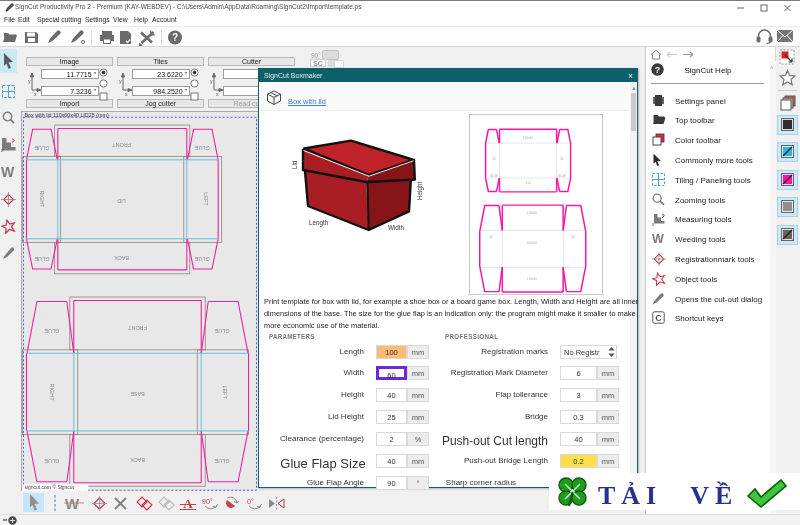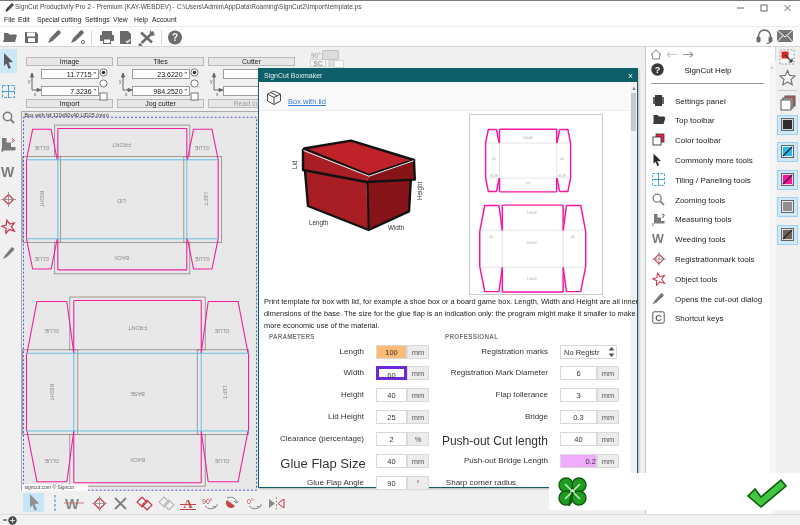--- a/index.html
+++ b/index.html
@@ -586,35 +586,36 @@
       <div class="abs" style="left:155px;top:321.4px;width:134px;text-align:right;font-size:8px;color:#333;white-space:nowrap">Flap tollerance</div>
       <div class="abs" style="left:301px;top:319.4px;width:37px;height:14px;background:#fff;border:1px solid #d9d9d9;font-size:7.5px;color:#333;text-align:center;line-height:13px">3</div>
       <div class="abs" style="left:338px;top:319.4px;width:22px;height:14px;background:#ececec;border:1px solid #d9d9d9;font-size:7.5px;color:#555;text-align:center;line-height:13px">mm</div>
       <div class="abs" style="left:155px;top:343.3px;width:134px;text-align:right;font-size:8px;color:#333;white-space:nowrap">Bridge</div>
       <div class="abs" style="left:301px;top:341.3px;width:37px;height:14px;background:#fff;border:1px solid #d9d9d9;font-size:7.5px;color:#333;text-align:center;line-height:13px">0.3</div>
       <div class="abs" style="left:338px;top:341.3px;width:22px;height:14px;background:#ececec;border:1px solid #d9d9d9;font-size:7.5px;color:#555;text-align:center;line-height:13px">mm</div>
       <div class="abs" style="left:155px;top:365.3px;width:134px;text-align:right;font-size:12px;color:#333;white-space:nowrap">Push-out Cut length</div>
       <div class="abs" style="left:301px;top:363.3px;width:37px;height:14px;background:#fff;border:1px solid #d9d9d9;font-size:7.5px;color:#333;text-align:center;line-height:13px">40</div>
       <div class="abs" style="left:338px;top:363.3px;width:22px;height:14px;background:#ececec;border:1px solid #d9d9d9;font-size:7.5px;color:#555;text-align:center;line-height:13px">mm</div>
       <div class="abs" style="left:155px;top:387.2px;width:134px;text-align:right;font-size:8px;color:#333;white-space:nowrap">Push-out Bridge Length</div>
-      <div class="abs" style="left:301px;top:385.2px;width:37px;height:14px;background:#f0abfc;border:1px solid #d9d9d9;font-size:7.5px;color:#333;text-align:right;line-height:13px">0.2</div>
+      <div class="abs" style="left:301px;top:385.2px;width:37px;height:14px;background:#fde047;border:1px solid #d9d9d9;font-size:7.5px;color:#333;text-align:center;line-height:13px">0.2</div>
       <div class="abs" style="left:338px;top:385.2px;width:22px;height:14px;background:#ececec;border:1px solid #d9d9d9;font-size:7.5px;color:#555;text-align:center;line-height:13px">mm</div>
       <div class="abs" style="left:155px;top:409.2px;width:134px;text-align:center;font-size:8px;color:#333;white-space:nowrap">Sharp corner radius</div>
       <div class="abs" style="left:301px;top:407.2px;width:37px;height:14px;background:#fff;border:1px solid #d9d9d9;font-size:7.5px;color:#333;text-align:center;line-height:13px">3</div>
       <div class="abs" style="left:338px;top:407.2px;width:22px;height:14px;background:#ececec;border:1px solid #d9d9d9;font-size:7.5px;color:#555;text-align:center;line-height:13px">mm</div>
     </div>
 </div>
 
 <div class="abs" id="banner" style="left:549px;top:473px;width:251px;height:37px;background:#fff">
   <svg class="abs" style="left:6px;top:2px" width="35" height="34" viewBox="0 0 35 34">
     <g fill="#1f9b1f" stroke="#0c5c0c" stroke-width="1.4">
       <circle cx="11" cy="10" r="7"></circle>
         <circle cx="24" cy="10" r="7"></circle>
         <circle cx="11" cy="23" r="7"></circle>
         <circle cx="24" cy="23" r="7"></circle>
     </g>
     <path d="M17.5 16.5 L10 9 M17.5 16.5 L25 9 M17.5 16.5 L10 24 M17.5 16.5 L25 24" stroke="#bfe8bf" stroke-width="1.6" fill="none"></path>
     <path d="M17.5 17 L14 31" stroke="#0c5c0c" stroke-width="2" fill="none"></path>
   </svg>
+  <div class="abs" style="left:49px;top:10px;width:180px;font-size:26px;font-weight:bold;color:#283093;font-family:'Liberation Serif',serif;letter-spacing:6px;word-spacing:16px;line-height:26px">TẢI VỀ</div>
   <svg class="abs" style="left:196px;top:6px" width="42" height="30" viewBox="0 0 42 30">
     <path d="M3 17 L10 10 L16 18 L36 1 L41 7 L16 28 Z" fill="#3fc53f" stroke="#0c5c0c" stroke-width="1.6"></path>
   </svg>
 </div>
 
 </body></html>

